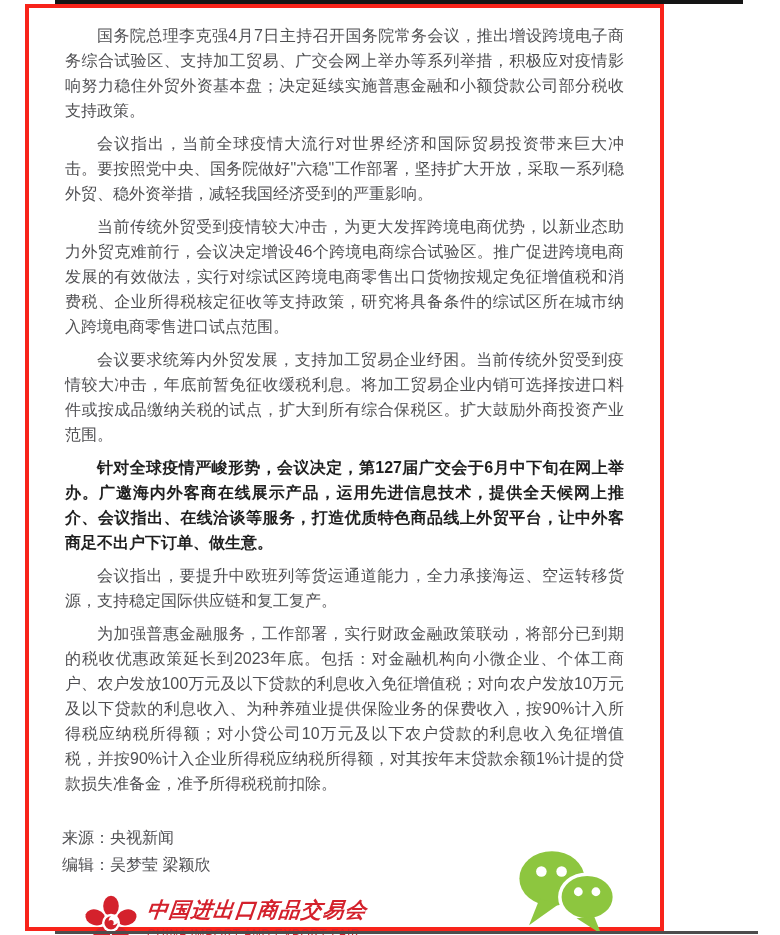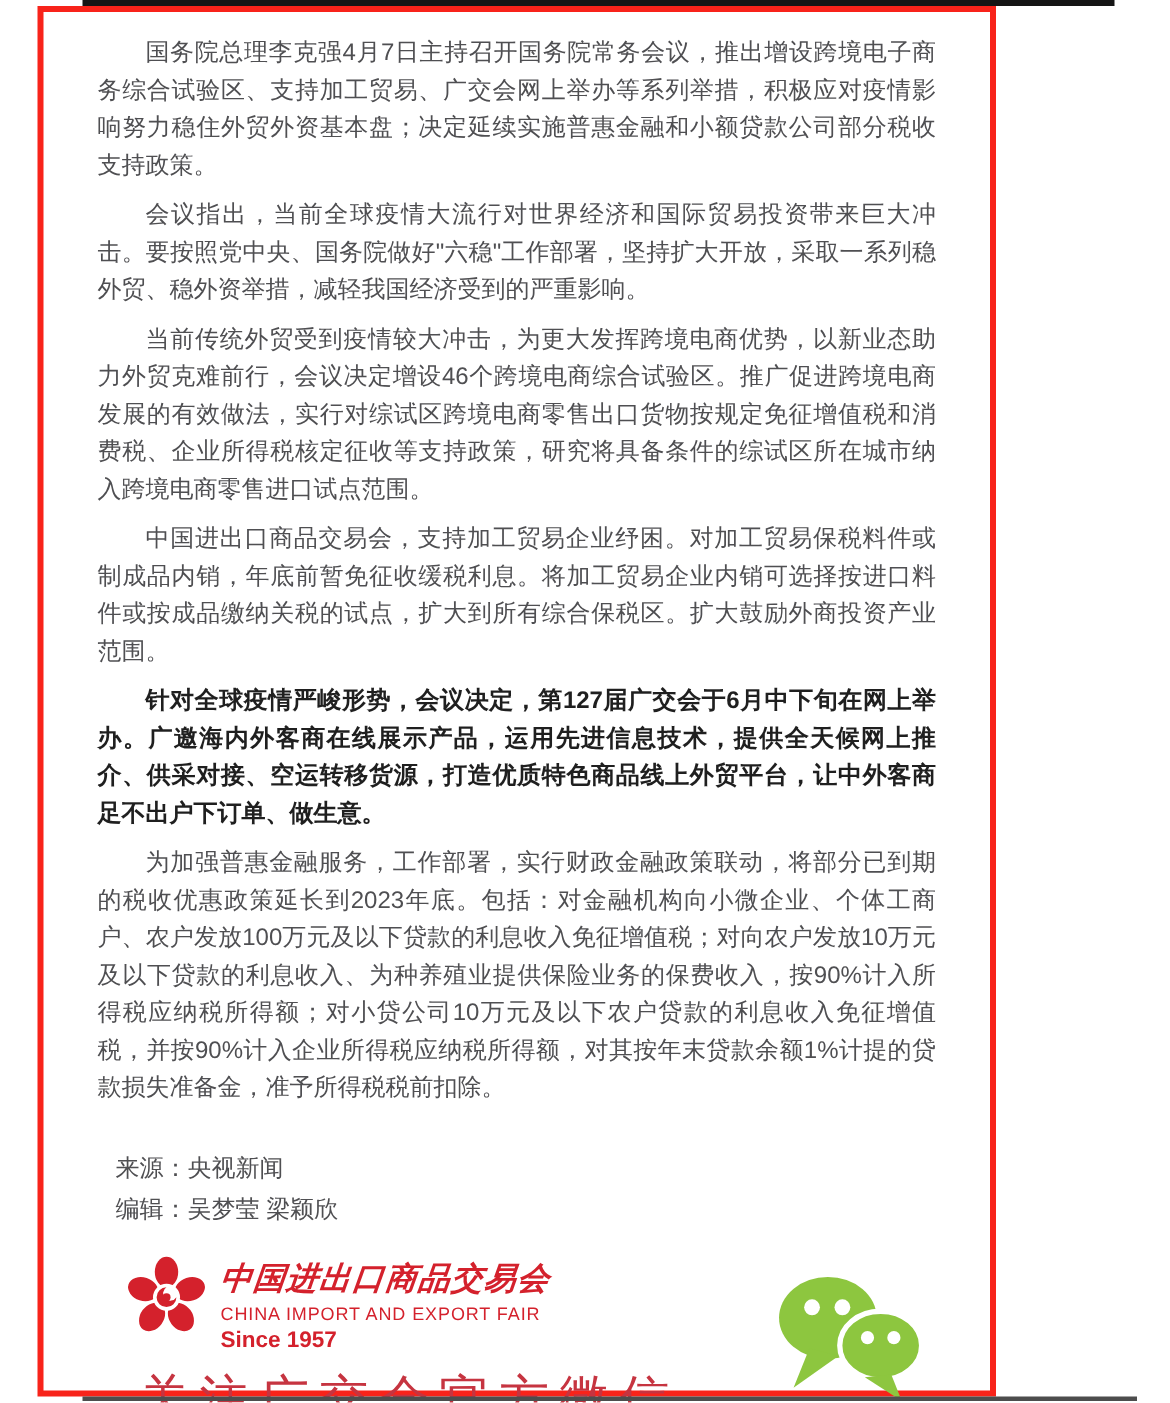--- a/index.html
+++ b/index.html
@@ -38,21 +38,21 @@
     line-height:25px;
     color:var(--text-gray);
     text-align:justify;
     text-indent:2em;
   }
   .article p.bold{
     font-weight:bold;
     color:var(--text-dark);
   }
   .credits{
-    padding:0 48px;
+    padding:0 33px;
     margin-top:28px;
   }
   .credits p{
     margin:0;
     font-size:16px;
     line-height:27px;
     color:var(--text-gray);
   }
   .logo-row{
     display:flex;
@@ -106,22 +106,23 @@
 <body>
 
 <div class="top-bar"></div>
 
 <div class="frame">
 
   <div class="article" id="article">
       <p>国务院总理李克强4月7日主持召开国务院常务会议，推出增设跨境电子商务综合试验区、支持加工贸易、广交会网上举办等系列举措，积极应对疫情影响努力稳住外贸外资基本盘；决定延续实施普惠金融和小额贷款公司部分税收支持政策。</p>
       <p>会议指出，当前全球疫情大流行对世界经济和国际贸易投资带来巨大冲击。要按照党中央、国务院做好"六稳"工作部署，坚持扩大开放，采取一系列稳外贸、稳外资举措，减轻我国经济受到的严重影响。</p>
       <p>当前传统外贸受到疫情较大冲击，为更大发挥跨境电商优势，以新业态助力外贸克难前行，会议决定增设46个跨境电商综合试验区。推广促进跨境电商发展的有效做法，实行对综试区跨境电商零售出口货物按规定免征增值税和消费税、企业所得税核定征收等支持政策，研究将具备条件的综试区所在城市纳入跨境电商零售进口试点范围。</p>
-      <p>中国进出口商品交易会，支持加工贸易企业纾困。对加工贸易保税料件或制成品内销，年底前暂免征收缓税利息。将加工贸易企业内销可选择按进口料件或按成品缴纳关税的试点，扩大到所有综合保税区。扩大鼓励外商投资产业范围。</p>
-      <p class="bold">针对全球疫情严峻形势，会议决定，第127届广交会于6月中下旬在网上举办。广邀海内外客商在线展示产品，运用先进信息技术，提供全天候网上推介、供采对接、空运转移货源，打造优质特色商品线上外贸平台，让中外客商足不出户下订单、做生意。</p>
+      <p>会议要求统筹内外贸发展，支持加工贸易企业纾困。当前传统外贸受到疫情较大冲击，年底前暂免征收缓税利息。将加工贸易企业内销可选择按进口料件或按成品缴纳关税的试点，扩大到所有综合保税区。扩大鼓励外商投资产业范围。</p>
+      <p class="bold">针对全球疫情严峻形势，会议决定，第127届广交会于6月中下旬在网上举办。广邀海内外客商在线展示产品，运用先进信息技术，提供全天候网上推介、会议指出、在线洽谈等服务，打造优质特色商品线上外贸平台，让中外客商足不出户下订单、做生意。</p>
+      <p>会议指出，要提升中欧班列等货运通道能力，全力承接海运、空运转移货源，支持稳定国际供应链和复工复产。</p>
       <p>为加强普惠金融服务，工作部署，实行财政金融政策联动，将部分已到期的税收优惠政策延长到2023年底。包括：对金融机构向小微企业、个体工商户、农户发放100万元及以下贷款的利息收入免征增值税；对向农户发放10万元及以下贷款的利息收入、为种养殖业提供保险业务的保费收入，按90%计入所得税应纳税所得额；对小贷公司10万元及以下农户贷款的利息收入免征增值税，并按90%计入企业所得税应纳税所得额，对其按年末贷款余额1%计提的贷款损失准备金，准予所得税税前扣除。</p>
     </div>
 
   <div class="credits">
     <p>来源：央视新闻</p>
     <p>编辑：吴梦莹 梁颖欣</p>
   </div>
 
   <div class="logo-row">
     <svg class="flower-svg" viewBox="0 0 100 100">

